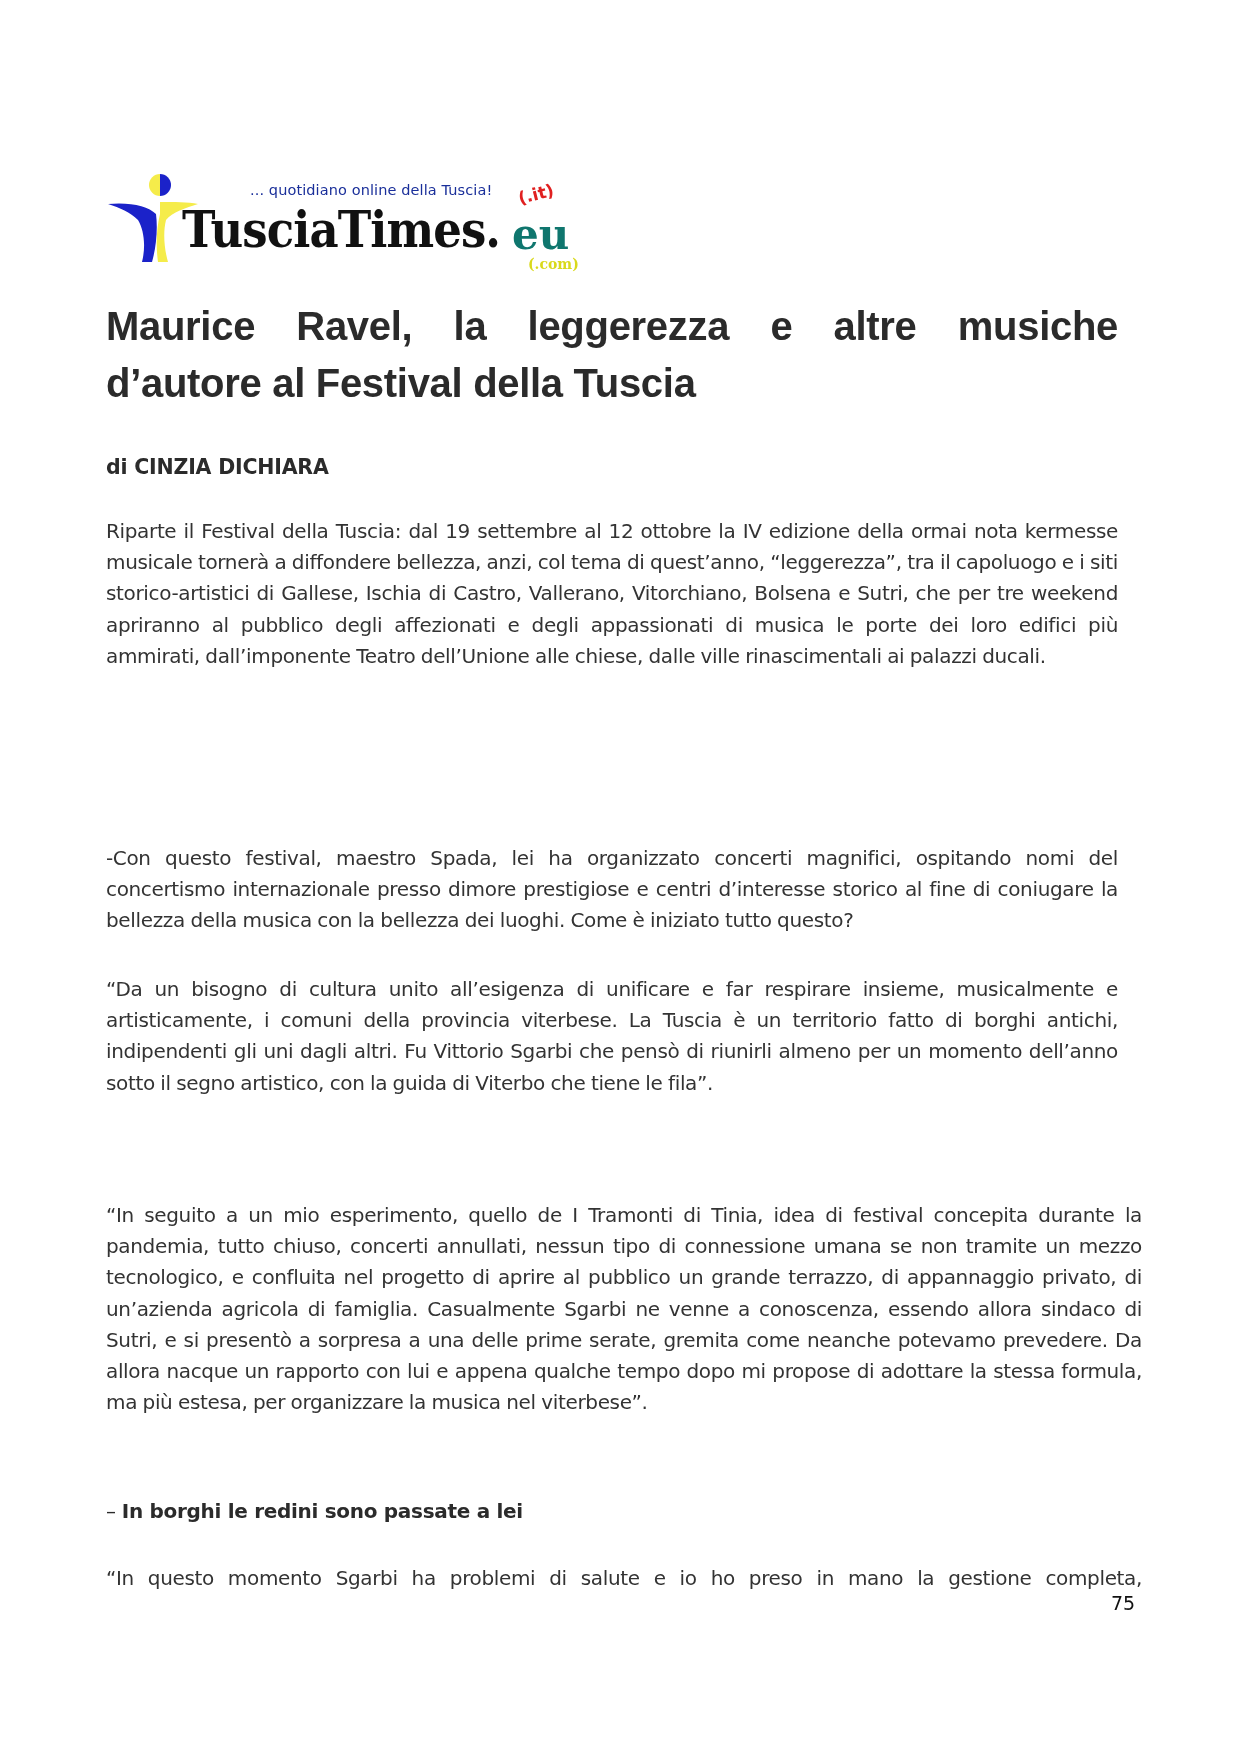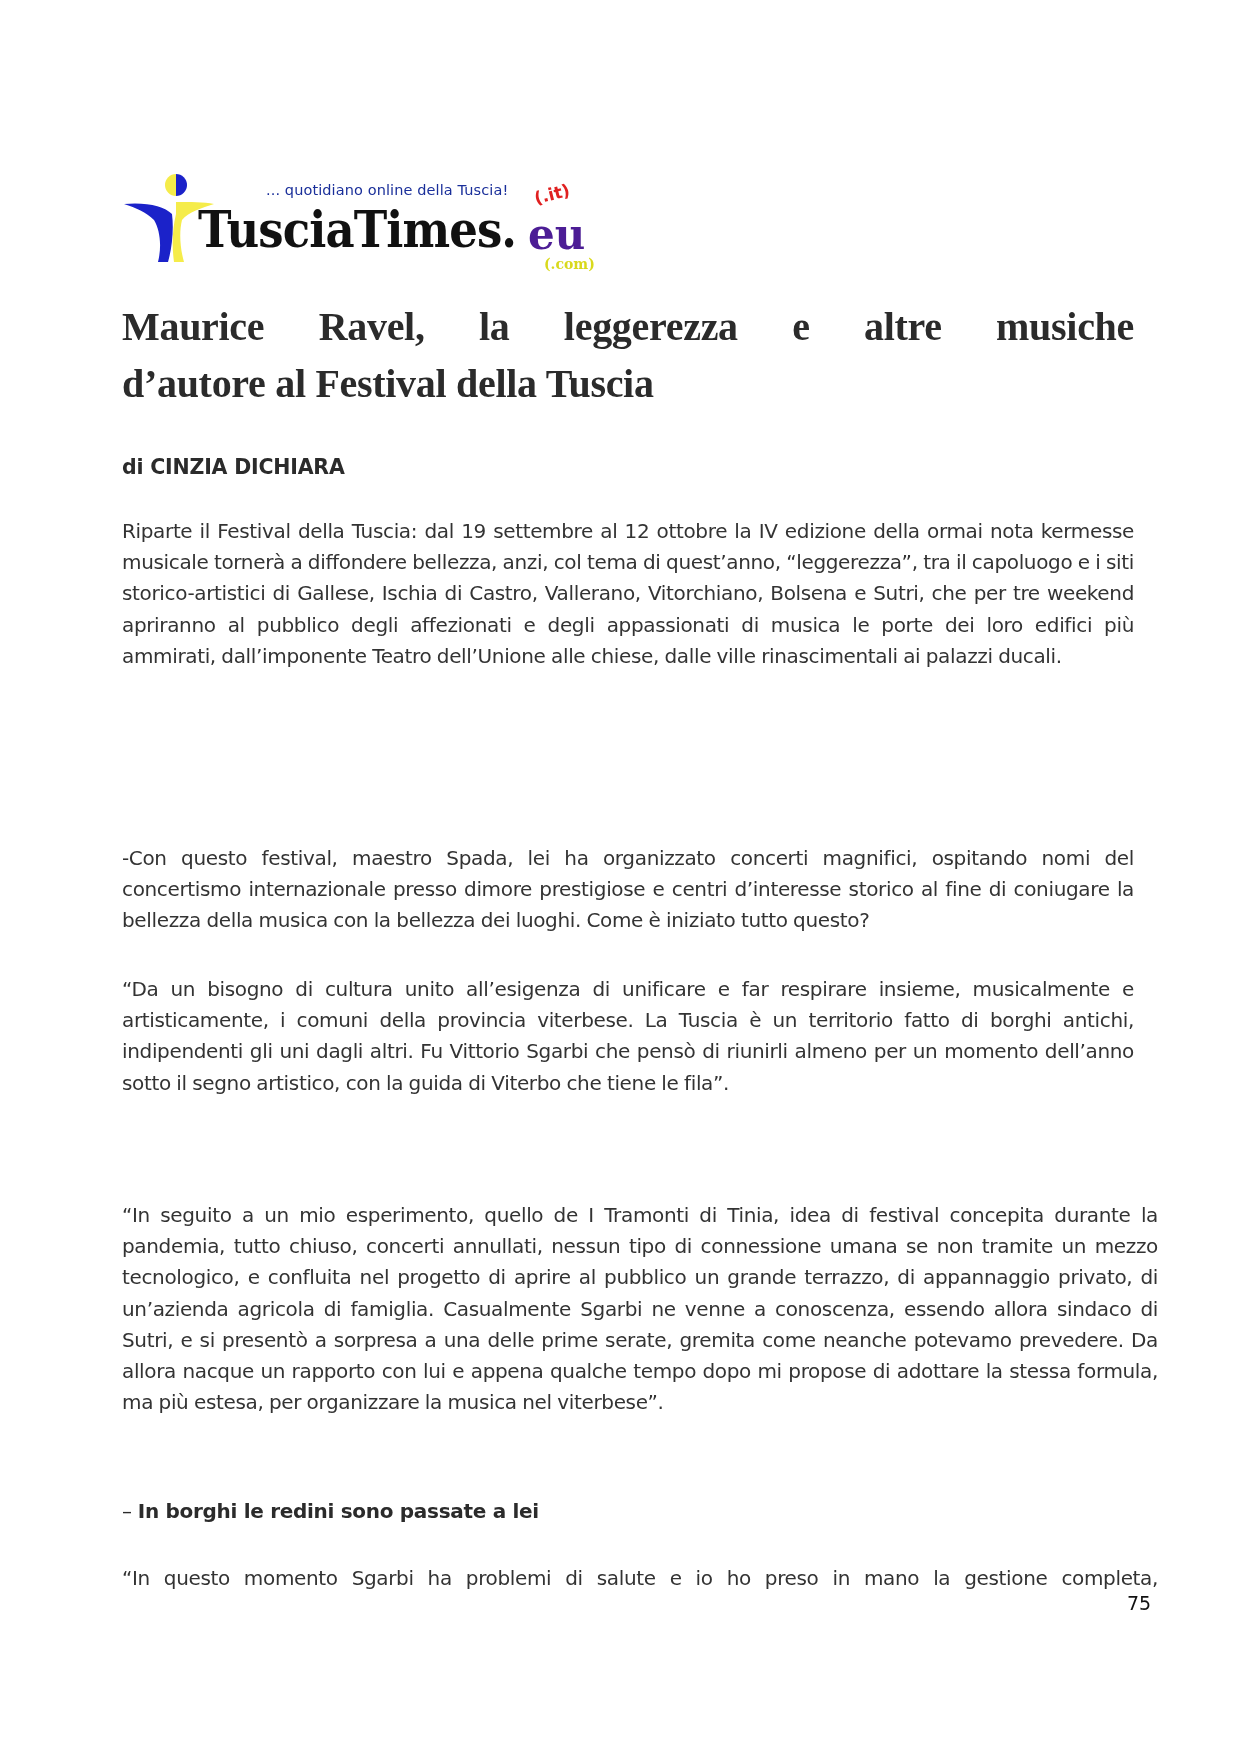--- a/index.html
+++ b/index.html
@@ -10,21 +10,21 @@
     body {
       width: 1242px;
       height: 1755px;
       position: relative;
       overflow: hidden;
       font-family: "DejaVu Sans", sans-serif;
       color: #333333;
     }
     .page {
       position: absolute;
-      left: 16px; top: 0;
+      left: 0; top: 0;
       width: 1102px; height: 1755px;
     }
     
     .logo {
       position: absolute;
       left: 108px;
       top: 172px;
       width: 460px;
       height: 100px;
     }
@@ -57,21 +57,21 @@
       transform: scaleX(0.9);
       transform-origin: left center;
     }
     .logo-eu {
       position: absolute;
       left: 404px;
       top: 38px;
       font-family: "DejaVu Serif", serif;
       font-weight: bold;
       font-size: 42px;
-      color: #4c1d95;
+      color: #0f766e;
       line-height: 50px;
       text-align: center;
     }
     .logo-it {
       position: absolute;
       left: 410px;
       top: 12px;
       font-family: "DejaVu Sans", sans-serif;
       font-weight: bold;
       font-size: 17px;
@@ -87,21 +87,21 @@
       font-size: 14px;
       color: #d9d91c;
     }
     
     .title {
       position: absolute;
       left: 106px;
       top: 298px;
       width: 1012px;
       margin: 0;
-      font-family: Liberation Serif, serif;
+      font-family: Liberation Sans, sans-serif;
       font-weight: bold;
       font-size: 40px;
       line-height: 57px;
       color: #2b2b2b;
       text-align: justify;
       text-align-last: left;
       letter-spacing: -0.3px;
     }
     .title .line1 {
       display: block;

